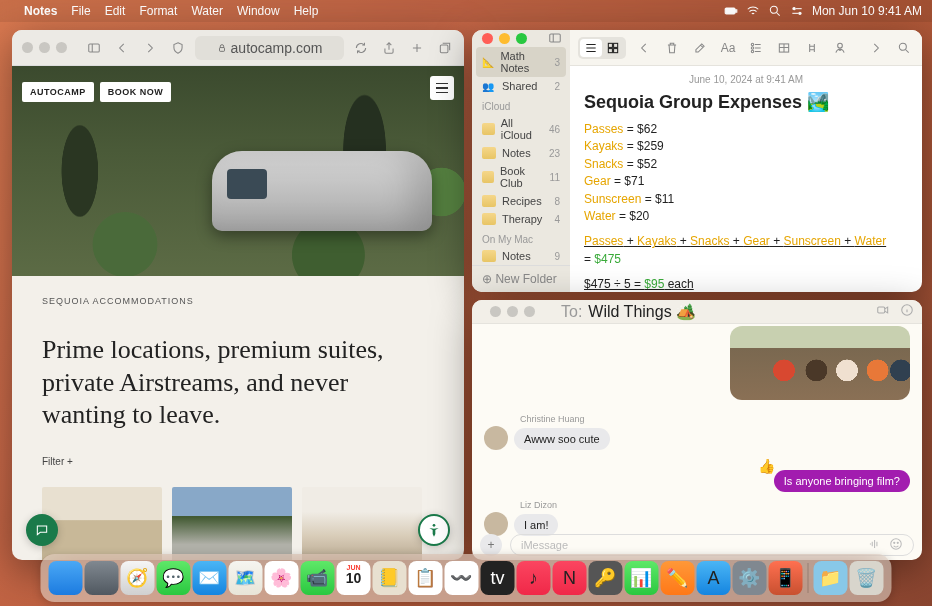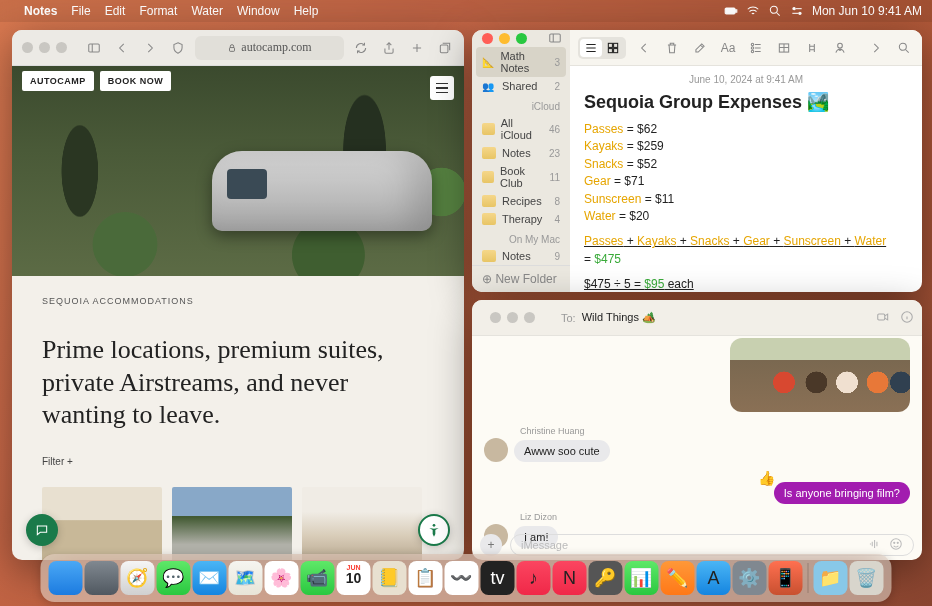--- a/index.html
+++ b/index.html
@@ -37,21 +37,21 @@
 
 .safari { left: 12px; top: 30px; width: 452px; height: 530px; background: #f3f0ea; }
 .safari .toolbar {
   height: 36px; background: #eceae5; display: flex; align-items: center; gap: 6px;
   padding-right: 8px; border-bottom: 1px solid #ddd;
 }
 .safari .tbtn { width: 22px; height: 22px; display: flex; align-items: center; justify-content: center; color: #888; }
 .safari .urlbar {
   flex: 1; height: 24px; background: #e1dfd9; border-radius: 6px;
   display: flex; align-items: center; justify-content: center; gap: 4px;
-  font-size: 12px; color: #555; font-family: Liberation Serif, serif;
+  font-size: 14px; color: #555;
 }
 .safari .hero {
   height: 210px; position: relative;
   background: linear-gradient(180deg, #3b4a2e 0%, #4a5a38 40%, #5c6b45 100%);
   overflow: hidden;
 }
 .safari .hero .trees {
   position: absolute; inset: 0;
   background:
     radial-gradient(ellipse 60px 150px at 15% 50%, #2a3622 30%, transparent 31%),
@@ -63,21 +63,21 @@
 .safari .hero .trailer {
   position: absolute; left: 200px; top: 85px; width: 220px; height: 80px;
   background: linear-gradient(180deg, #d8d8d8 0%, #a8a8a8 100%);
   border-radius: 30px 30px 10px 10px;
   box-shadow: inset -20px 0 30px rgba(0,0,0,0.15), 0 5px 15px rgba(0,0,0,0.4);
 }
 .safari .hero .trailer::before {
   content:""; position: absolute; left: 15px; top: 18px; width: 40px; height: 30px;
   background: #3a4a55; border-radius: 4px;
 }
-.safari .hero .topbtns { position: absolute; top: 5px; left: 10px; display: flex; gap: 6px; }
+.safari .hero .topbtns { position: absolute; top: 16px; left: 10px; display: flex; gap: 6px; }
 .safari .hero .pill { background: #fff; padding: 5px 8px; font-size: 9px; font-weight: 700; letter-spacing: .5px; border-radius: 2px; }
 .safari .hero .menu { position: absolute; right: 10px; top: 10px; width: 24px; height: 24px; background: #fff; border-radius: 3px; display: flex; flex-direction: column; justify-content: center; align-items: center; gap: 3px; }
 .safari .hero .menu span { width: 12px; height: 1.5px; background: #333; }
 .safari .body { padding: 20px 30px 10px; }
 .safari .eyebrow { font-size: 9px; letter-spacing: 1px; color: #555; margin-bottom: 28px; }
 .safari .headline { font-family: Georgia, serif; font-size: 26px; line-height: 1.25; margin-bottom: 24px; }
 .safari .filter { font-size: 10px; color: #444; margin-bottom: 10px; }
 .safari .thumbs { display: flex; gap: 10px; padding: 0 30px; }
 .safari .thumb { width: 120px; height: 82px; border-radius: 2px; flex-shrink: 0; }
 .th1 { background: linear-gradient(180deg, #e8e0d0 40%, #c8b898 41%); }
@@ -87,21 +87,21 @@
 .fab-chat { left: 14px; bottom: 14px; background: #1a7a4a; color: #fff; }
 .fab-acc { right: 14px; bottom: 14px; background: #fff; border: 2px solid #1a7a4a; color: #1a7a4a; }
 
 
 .notes { left: 472px; top: 30px; width: 450px; height: 262px; background: #fff; display: flex; }
 .notes .sidebar { width: 128px; background: #ebe8e0; display: flex; flex-direction: column; font-size: 11px; }
 .notes .sidebar .top { height: 36px; display: flex; align-items: center; }
 .notes .folder { display: flex; align-items: center; padding: 3px 10px; gap: 6px; color: #444; }
 .notes .folder .cnt { margin-left: auto; color: #999; font-size: 10px; }
 .notes .folder.sel { background: #d8d4c8; border-radius: 4px; margin: 0 4px; padding: 3px 6px; }
-.notes .section { font-size: 10px; color: #999; padding: 6px 10px 2px; text-align: right; }
+.notes .section { font-size: 10px; color: #999; padding: 6px 10px 2px; }
 .notes .fico { width: 14px; height: 12px; display: inline-block; }
 .fi-folder { background: linear-gradient(#f5d78a, #e8c565); border-radius: 2px; }
 .fi-shared::before { content: "👥"; font-size: 10px; }
 .fi-calc::before { content: "📐"; font-size: 10px; }
 .notes .newfolder { margin-top: auto; padding: 6px 10px; font-size: 12px; color: #888; border-top: 1px solid #ddd; }
 .notes .main { flex: 1; display: flex; flex-direction: column; }
 .notes .ntoolbar { height: 36px; background: #f7f5ef; border-bottom: 1px solid #e5e3dd; display: flex; align-items: center; padding: 0 8px; gap: 8px; }
 .notes .ntoolbar .ico { width: 20px; height: 20px; display: flex; align-items: center; justify-content: center; color: #888; }
 .notes .ntoolbar .viewtog { display: flex; background: #e5e3dd; border-radius: 5px; padding: 2px; }
 .notes .ntoolbar .viewtog span { width: 22px; height: 18px; display: flex; align-items: center; justify-content: center; border-radius: 4px; }
@@ -109,21 +109,21 @@
 .notes .content { flex: 1; padding: 8px 14px; overflow: hidden; }
 .notes .date { text-align: center; font-size: 10px; color: #999; margin-bottom: 6px; }
 .notes .title { font-size: 18px; font-weight: 700; margin-bottom: 8px; }
 .notes .line { font-size: 12px; line-height: 1.45; }
 .hl { color: #e6a500; }
 .grn { color: #3aaa3a; font-weight: 500; }
 .notes .sumline { margin-top: 8px; text-decoration: underline; }
 
 
 .messages { left: 472px; top: 300px; width: 450px; height: 260px; background: #fdfbf5; }
-.messages .mtop { height: 36px; background: #f2efe8; border-bottom: 1px solid #e5e3dd; display: flex; align-items: center; padding: 0 8px; font-size: 11px; }
+.messages .mtop { height: 24px; background: #f2efe8; border-bottom: 1px solid #e5e3dd; display: flex; align-items: center; padding: 0 8px; font-size: 16px; }
 .messages .mtop .to { color: #999; margin-left: 16px; margin-right: 6px; }
 .messages .mtop .ricons { margin-left: auto; display: flex; gap: 10px; color: #aaa; }
 .messages .chat { padding: 8px 12px; height: 198px; position: relative; }
 .messages .photo {
   position: absolute; right: 12px; top: 2px; width: 180px; height: 74px; border-radius: 12px;
   background: linear-gradient(180deg, #c8d0b0 30%, #7a6850 30%, #8a7055 100%);
   overflow: hidden;
 }
 .messages .photo::after {
   content: ""; position: absolute; inset: 0;

